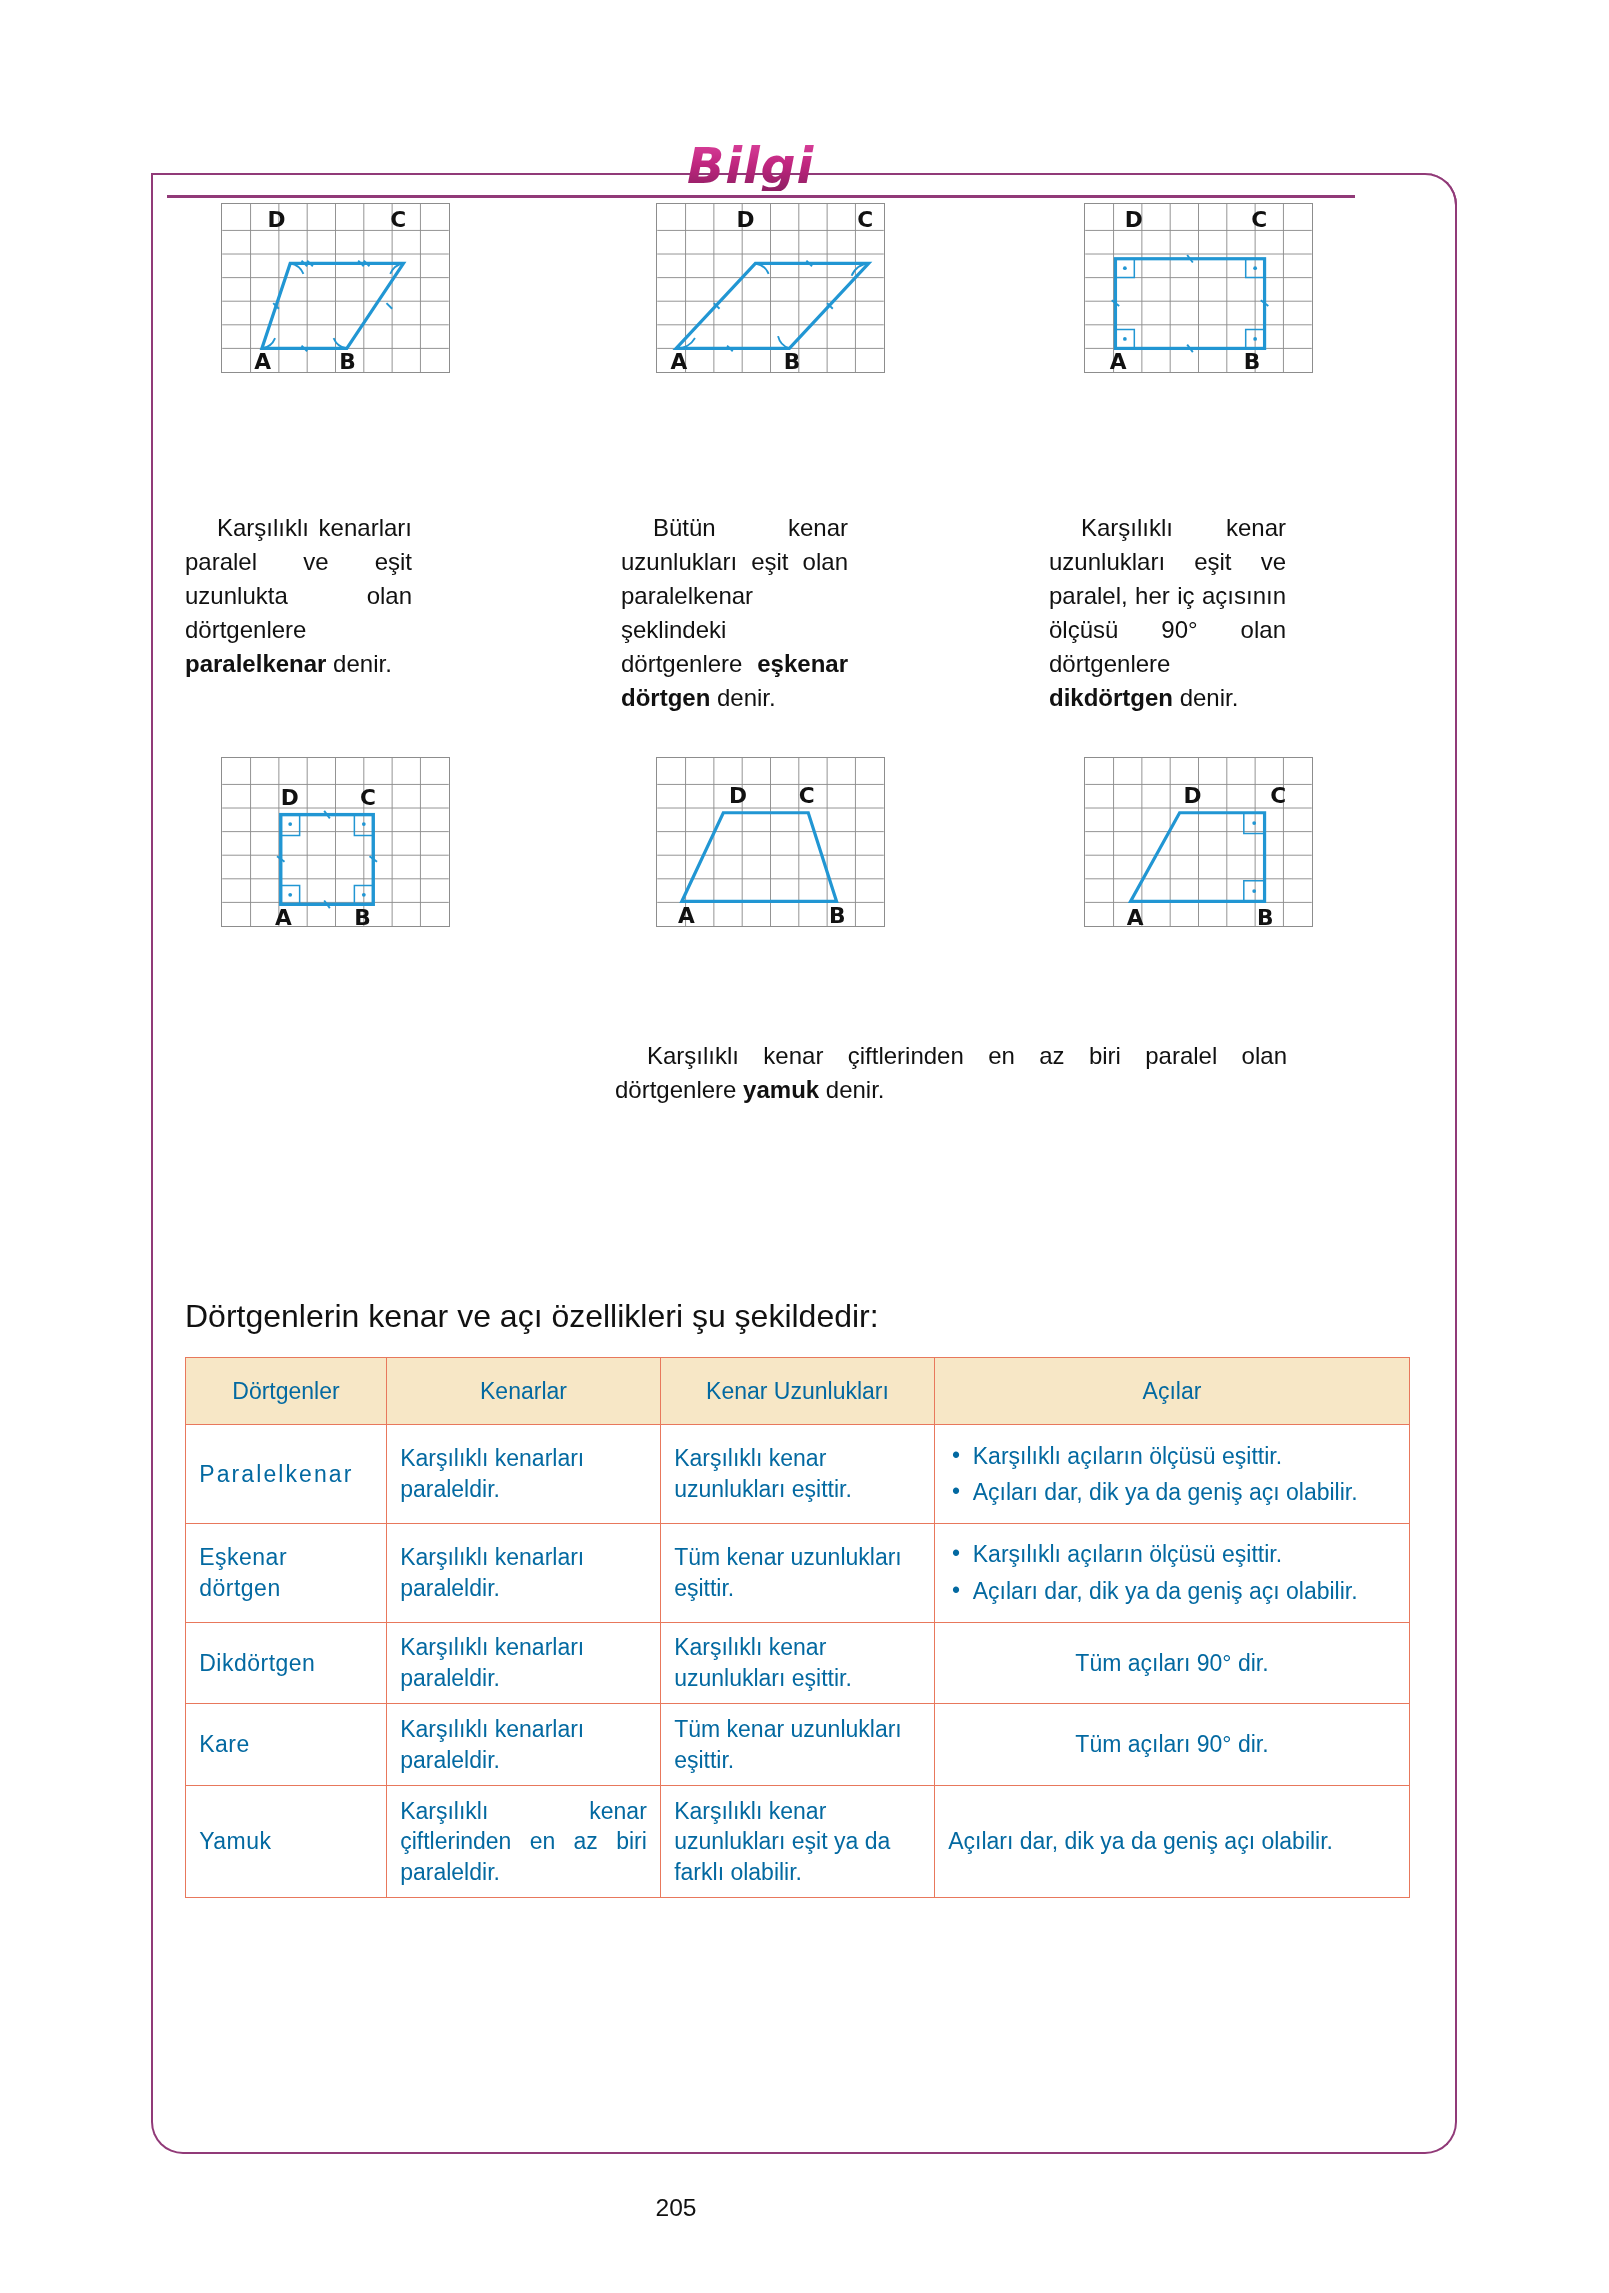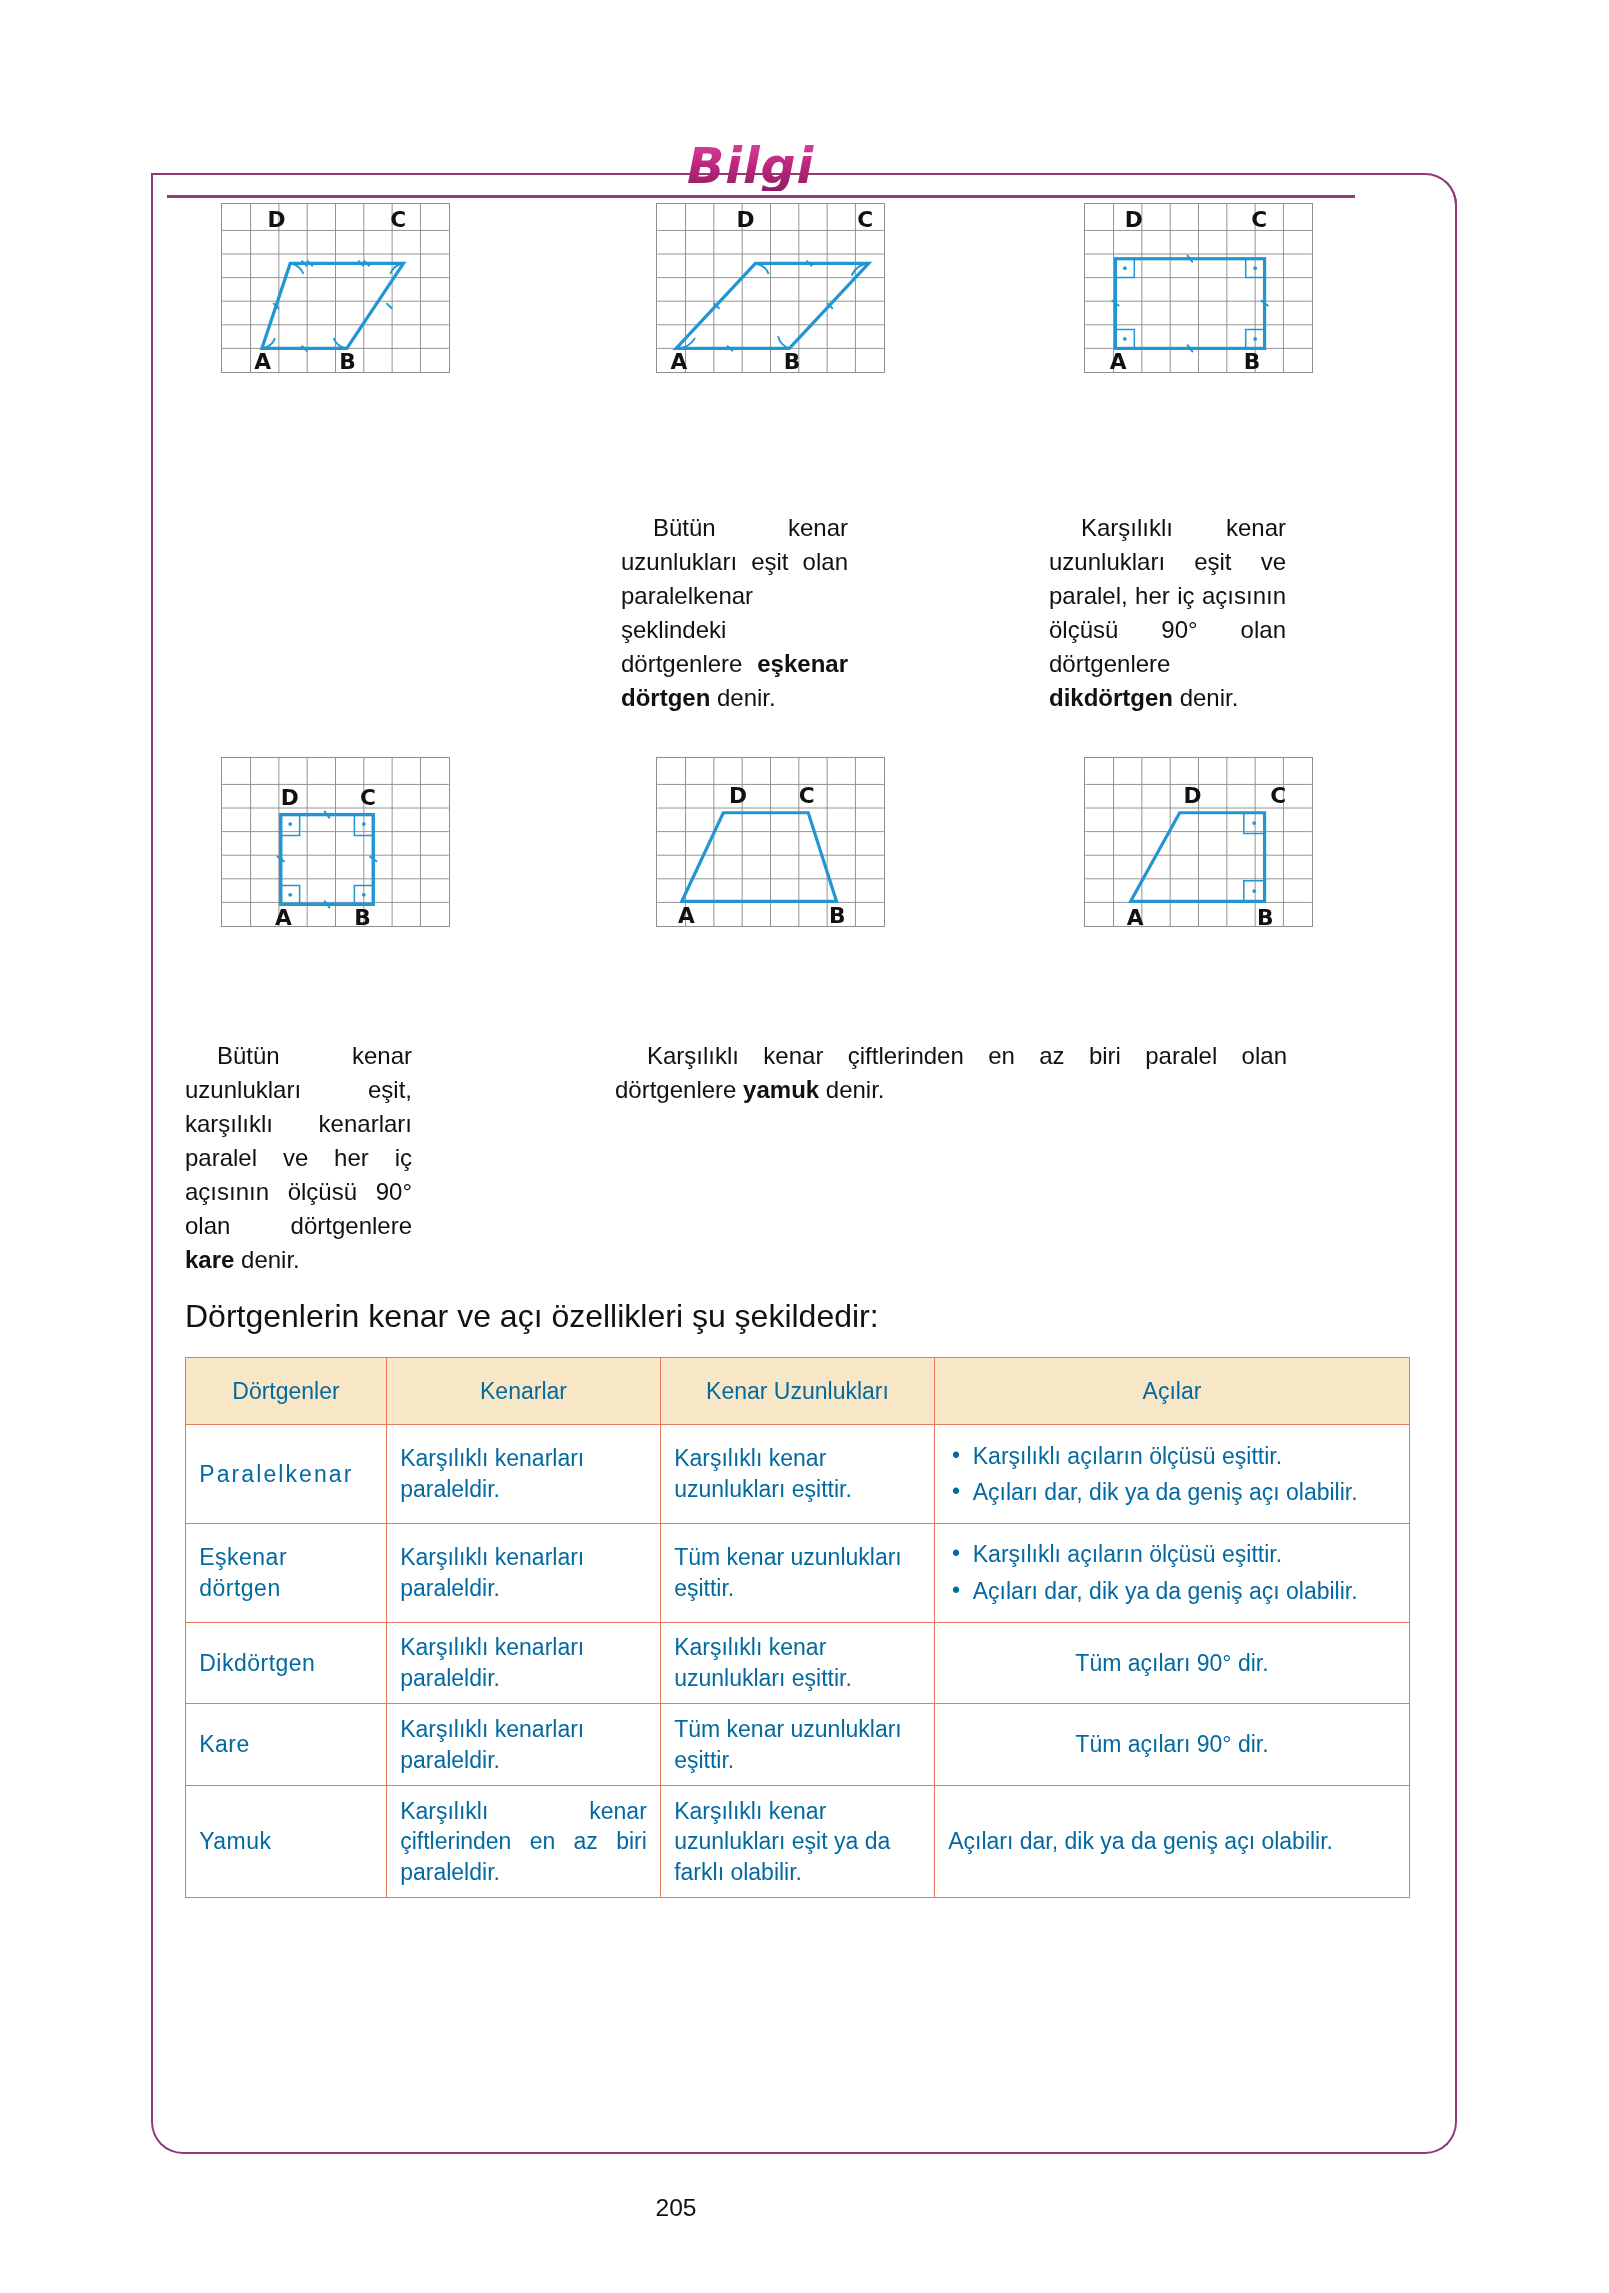--- a/index.html
+++ b/index.html
@@ -309,20 +309,23 @@
           <line x1="186" y1="102" x2="194" y2="108"></line>
         </g>
         <text x="42" y="24" font-family="DejaVu Sans, sans-serif" font-size="23" font-weight="bold" fill="#111">D</text>
         <text x="176" y="24" font-family="DejaVu Sans, sans-serif" font-size="23" font-weight="bold" fill="#111">C</text>
         <text x="26" y="175" font-family="DejaVu Sans, sans-serif" font-size="23" font-weight="bold" fill="#111">A</text>
         <text x="168" y="175" font-family="DejaVu Sans, sans-serif" font-size="23" font-weight="bold" fill="#111">B</text>
       </svg>
     </div>
   </div>
 
+  <div class="desc" style="left:185px; top:511px; width:227px;">
+    <span class="ind"></span><span>Karşılıklı kenarları paralel ve eşit uzunlukta olan dörtgenlere </span><b>paralelkenar</b><span> denir.</span>
+  </div>
 
   <div class="desc" style="left:621px; top:511px; width:227px;">
     <span class="ind"></span><span>Bütün kenar uzunlukları eşit olan paralelkenar şeklindeki dörtgenlere </span><b>eşkenar dörtgen</b><span> denir.</span>
   </div>
 
   <div class="desc" style="left:1049px; top:511px; width:237px;">
     <span class="ind"></span><span>Karşılıklı kenar uzunlukları eşit ve paralel, her iç açısının ölçüsü 90° olan dörtgenlere </span><b>dikdörtgen</b><span> denir.</span>
   </div>
 
   <div class="content" style="top:757px; height:284px;">
@@ -422,23 +425,20 @@
             <circle cx="179" cy="141" r="2"></circle>
         </g>
         <text x="104" y="48" font-family="DejaVu Sans, sans-serif" font-size="23" font-weight="bold" fill="#111">D</text>
         <text x="196" y="48" font-family="DejaVu Sans, sans-serif" font-size="23" font-weight="bold" fill="#111">C</text>
         <text x="44" y="177" font-family="DejaVu Sans, sans-serif" font-size="23" font-weight="bold" fill="#111">A</text>
         <text x="182" y="177" font-family="DejaVu Sans, sans-serif" font-size="23" font-weight="bold" fill="#111">B</text>
       </svg>
     </div>
   </div>
 
-  <div class="desc" style="left:185px; top:1039px; width:227px;">
-    <span class="ind"></span><span>Bütün kenar uzunlukları eşit, karşılıklı kenarları paralel ve her iç açısının ölçüsü 90° olan dörtgenlere </span><b>kare</b><span> denir.</span>
-  </div>
 
   <div class="desc" style="left:615px; top:1039px; width:672px;">
     <span class="ind"></span><span>Karşılıklı kenar çiftlerinden en az biri paralel olan dörtgenlere </span><b>yamuk</b><span> denir.</span>
   </div>
 
   <div class="intro-line">Dörtgenlerin kenar ve açı özellikleri şu şekildedir:</div>
 
   <div class="tbl-wrap">
     <table class="props">
       <colgroup>

